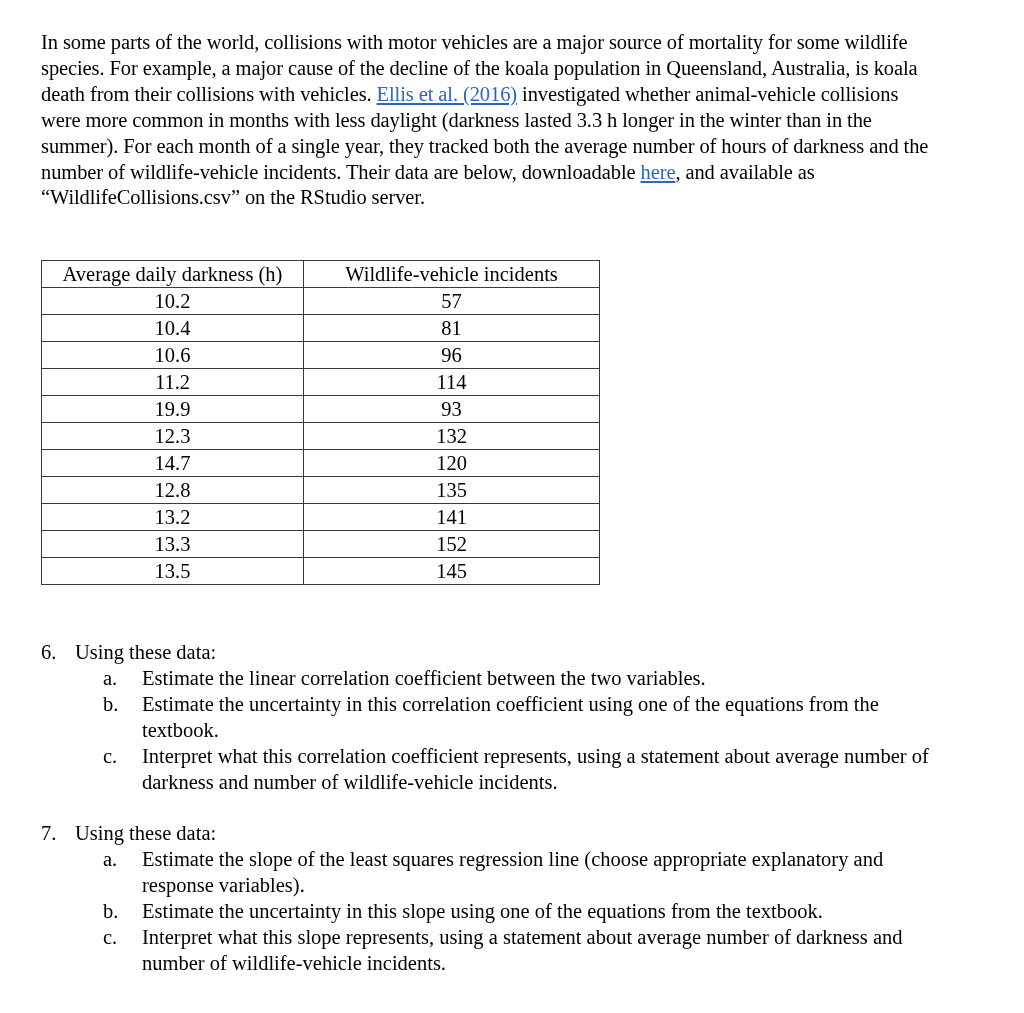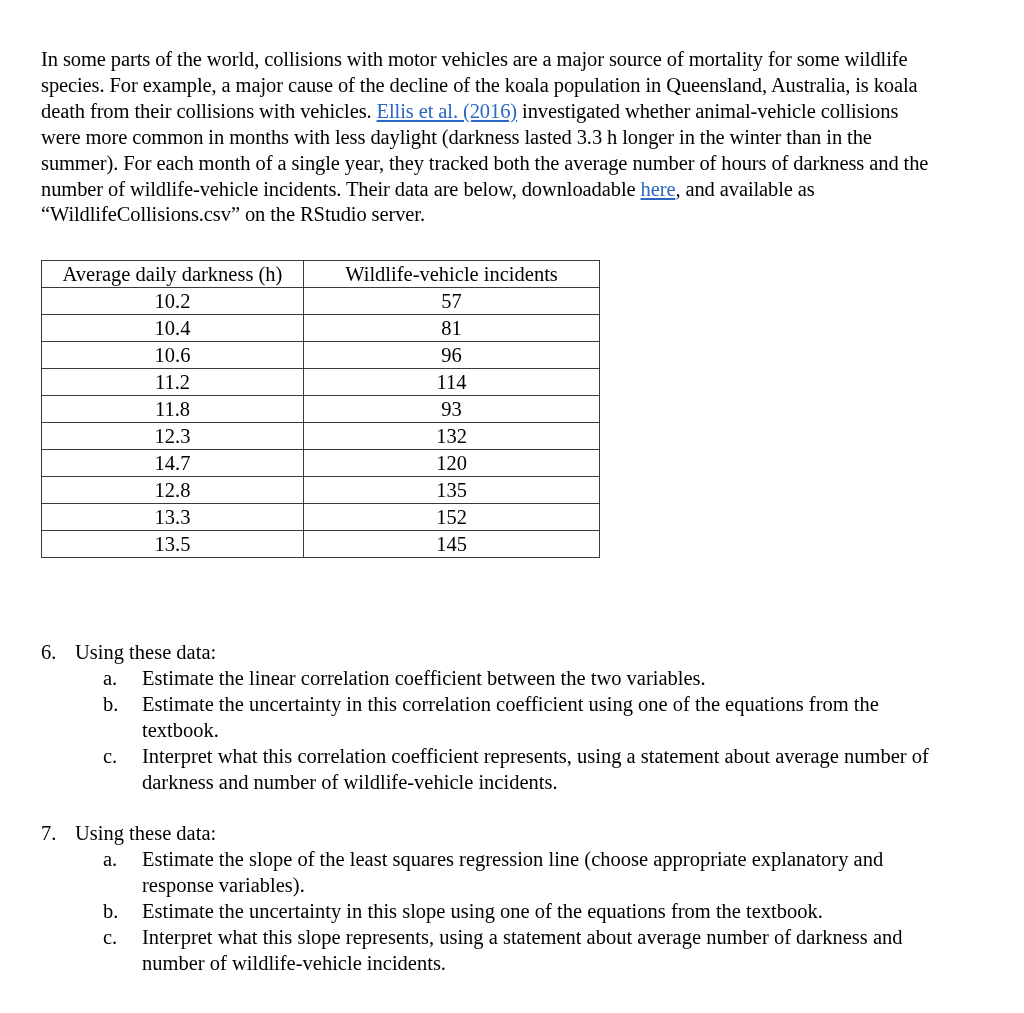--- a/index.html
+++ b/index.html
@@ -1,21 +1,21 @@
 <!DOCTYPE html>
 <html><head>
   <meta charset="utf-8">
   <style>
     html, body { margin: 0; padding: 0; background: #ffffff; }
     body {
       width: 1024px; height: 1013px; overflow: hidden; position: relative;
       font-family: "Liberation Serif", "DejaVu Serif", serif;
       color: #000000; font-size: 20.5px;
     }
-    .page { position: absolute; left: 41px; top: 47px; width: 900px; }
+    .page { position: absolute; left: 41px; top: 30px; width: 900px; }
     .intro { line-height: 25.9px; margin: 0; letter-spacing: -0.1px; }
     a.link { color: #2b66c4; text-decoration: underline; }
     table.data {
       position: absolute; left: 41px; top: 260px;
       border-collapse: collapse; font-size: 20.5px;
     }
     table.data th, table.data td {
       border: 1.5px solid #3a3a3a; text-align: center; padding: 0; height: 26px; line-height: 25px;
     }
     table.data th { font-weight: normal; }
@@ -59,34 +59,38 @@
       </tr>
     <tr>
         <td>10.6</td>
         <td>96</td>
       </tr>
     <tr>
         <td>11.2</td>
         <td>114</td>
       </tr>
     <tr>
-        <td>11.8</td>
+        <td>19.9</td>
         <td>93</td>
       </tr>
     <tr>
         <td>12.3</td>
         <td>132</td>
       </tr>
     <tr>
         <td>14.7</td>
         <td>120</td>
       </tr>
     <tr>
         <td>12.8</td>
         <td>135</td>
+      </tr>
+    <tr>
+        <td>13.2</td>
+        <td>141</td>
       </tr>
     <tr>
         <td>13.3</td>
         <td>152</td>
       </tr>
     <tr>
         <td>13.5</td>
         <td>145</td>
       </tr>
   </tbody>

